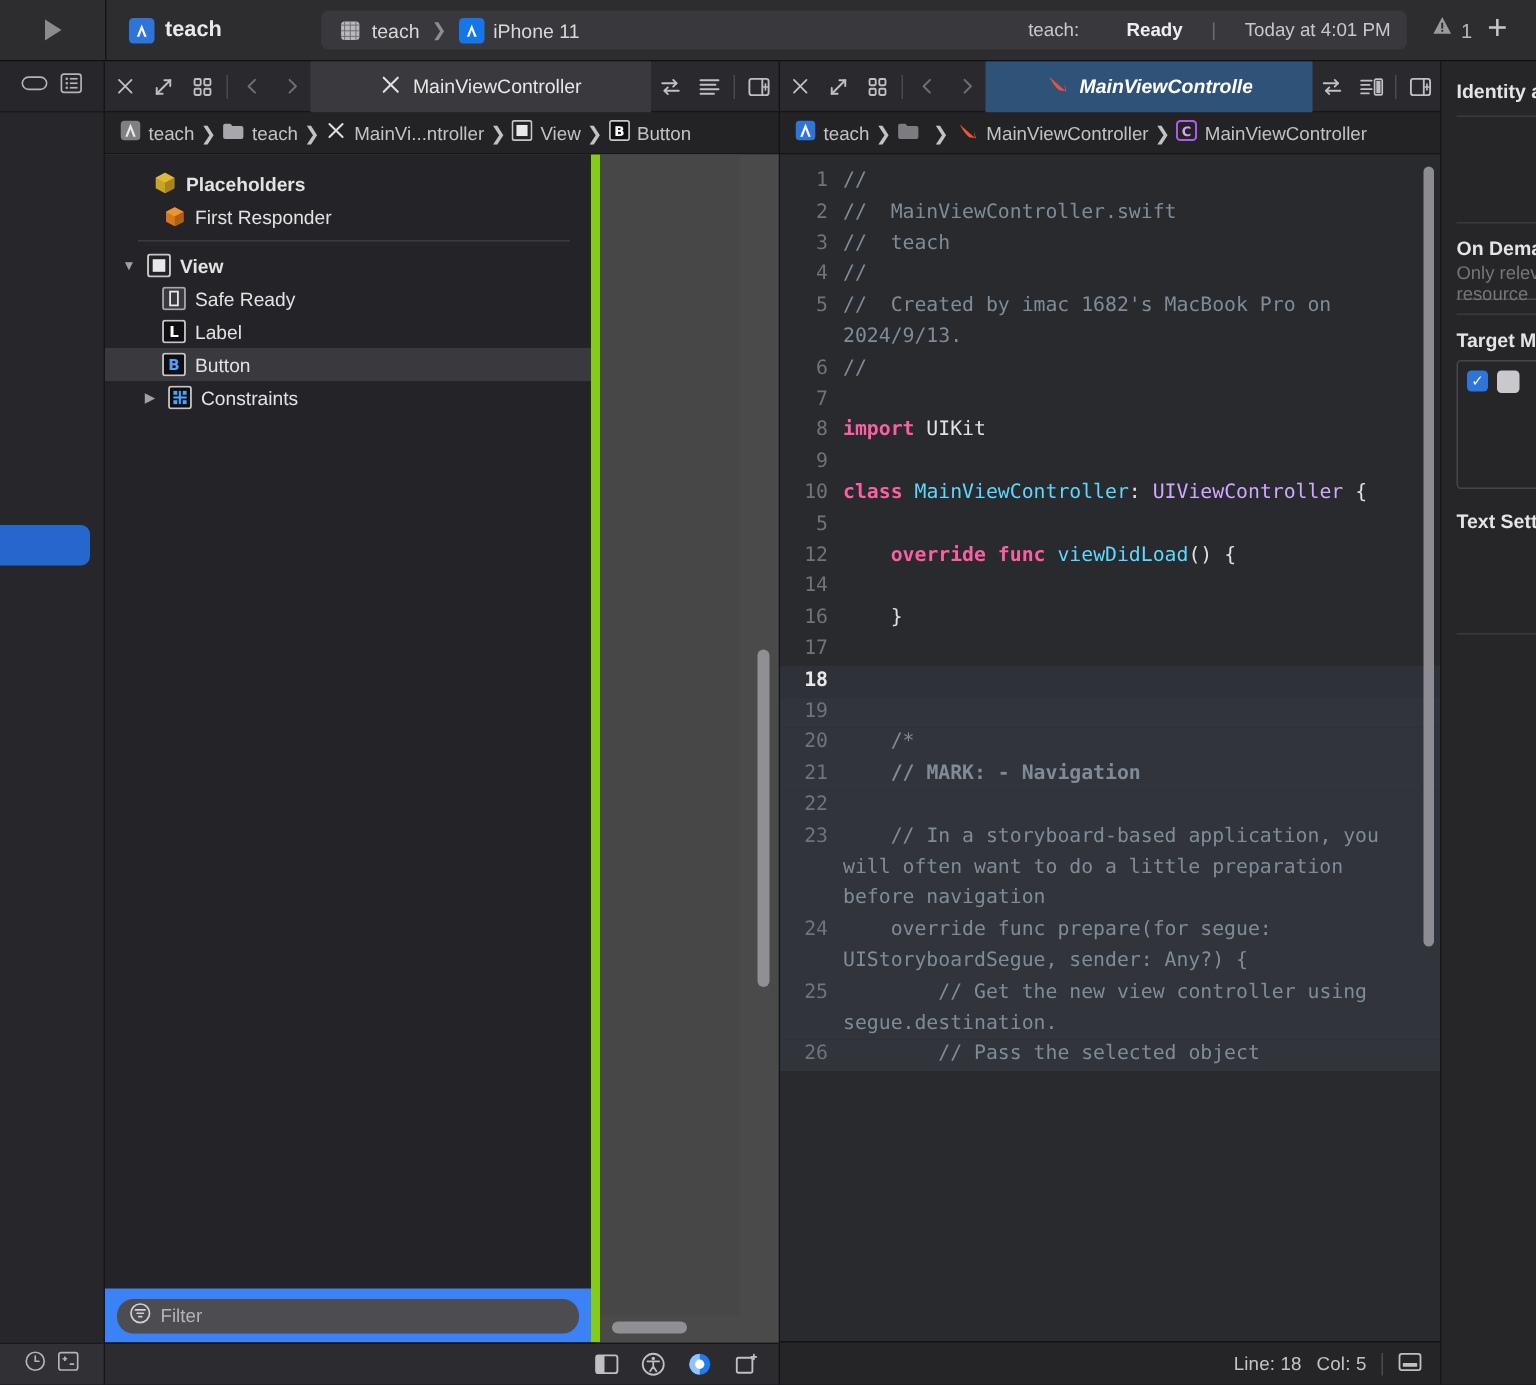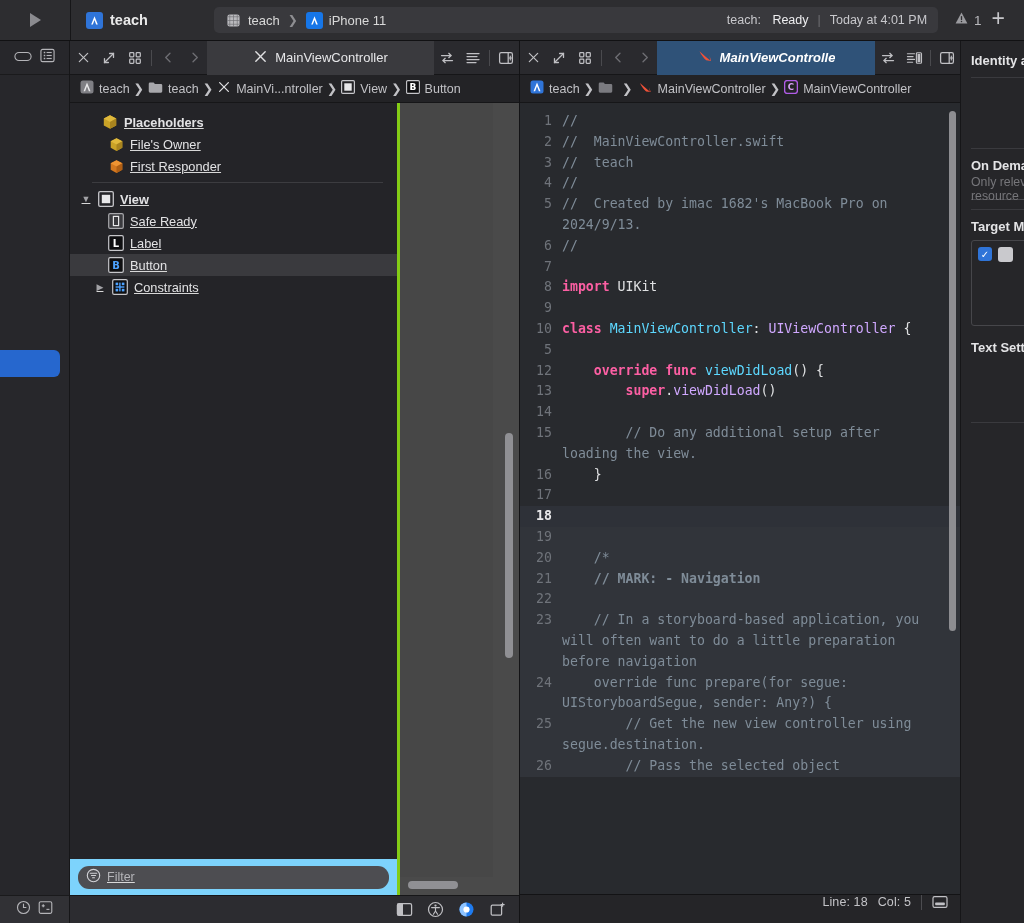--- a/index.html
+++ b/index.html
@@ -31,22 +31,22 @@
 
   .scheme-bar {
     margin-left:66px; height:26px; border-radius:5px; background:#39393d;
     display:flex; align-items:center; padding:0 11px; gap:6px; min-width:600px; flex:1; max-width:742px;
   }
   .scheme-seg { display:flex; align-items:center; gap:6px; }
   .scheme-ic-wrap { width:17px;height:17px;display:flex;align-items:center;justify-content:center; }
   .scheme-txt { font-size:13px; color:#d9d9d9; }
   .chev { color:#8e8e92; font-size:12px; margin:0 2px; }
   .dev-icon { width:17px;height:17px;border-radius:3px;background:#1676e8;display:flex;align-items:center;justify-content:center; }
-  .status-area { margin-left:auto; display:flex; align-items:center; gap:4px; font-size:12.5px; color:#c8c8cc; white-space:nowrap; }
-  .status-area b { font-weight:normal; color:#eeeef0; }
+  .status-area { margin-left:auto; display:flex; align-items:center; gap:14px; font-size:12.5px; color:#c8c8cc; white-space:nowrap; }
+  .status-area b { font-weight:bold; color:#eeeef0; }
   .status-sep { color:#6e6e72; margin:0 5px; }
 
   .tb-right { display:flex; align-items:center; gap:4px; padding:0 13px 0 16px; }
   .warn-group { display:flex; align-items:center; gap:5px; }
   .warn-count { font-size:13.5px; color:#b9b9bd; }
   .plus-btn { font-size:23px; color:#c6c6ca; line-height:1; padding:0 6px 3px 6px; font-weight:300; cursor:default; }
 
   
   .editors { flex:1; display:flex; min-height:0; }
 
@@ -74,28 +74,28 @@
 
   .jumpbar {
     height:28px; display:flex; align-items:center; gap:4px; padding-left:10px;
     background:#232326; border-bottom:1px solid #161618; font-size:12.5px; color:#c2c2c6;
     overflow:hidden; white-space:nowrap;
   }
   .crumb { display:flex; align-items:center; gap:5px; }
 
   
   .ib-body { flex:1; display:flex; min-height:0; background:#4a4a4a; }
-  .outline { width:330px; background:#242428; display:flex; flex-direction:column; border-right:3px solid #84cc16;text-decoration:underline; }
+  .outline { width:330px; background:#242428; display:flex; flex-direction:column; border-right:6px solid #84cc16; }
   .outline-scroll { flex:1; overflow:hidden; padding-top:8px; }
   .orow { height:22px; display:flex; align-items:center; gap:6px; font-size:12.8px; color:#e2e2e4; padding-right:8px; cursor:default; }
   .orow.sel { background:#3a3a3e; }
   .disc { width:12px; text-align:center; color:#a2a2a6; font-size:9px; }
   .oicon { width:16px;height:16px;display:flex;align-items:center;justify-content:center;flex:0 0 16px; }
   .odiv { height:1px; background:#3c3c40; margin:5px 14px 5px 22px; }
-  .filter-bar { height:36px; display:flex; align-items:center; padding:0 8px; background:#7dd3fc; }
+  .filter-bar { height:36px; display:flex; align-items:center; padding:0 8px; background:#3b82f6; }
   .filter-box {
     flex:1; height:23px; border-radius:11px; background:#4d4d51;
     display:flex; align-items:center; gap:6px; padding:0 8px; font-size:12.5px; color:#b4b4b8;
   }
   .canvas { flex:1; position:relative; background:#4a4a4a; min-width:0; }
   .canvas-inner { position:absolute; inset:0 26px 18px 0; background:#474747; }
   .vscroll { position:absolute; right:6px; top:330px; width:8px; height:225px; border-radius:4px; background:#909094; }
   .hscroll { position:absolute; left:8px; bottom:6px; width:50px; height:8px; border-radius:4px; background:#909094; }
   .ib-foot { height:28px; display:flex; align-items:center; gap:0; background:#2c2c30; border-top:1px solid #161618; justify-content:flex-end; padding-right:6px;}
   .ib-foot .fic { width:31px;height:28px;display:flex;align-items:center;justify-content:center; }
@@ -109,21 +109,21 @@
   .gutter { width:42px; flex:0 0 42px; text-align:right; padding-right:10px; color:#6f737a; user-select:none; }
   .cline.cur .gutter { color:#e8e8ea; font-weight:bold; }
   .ctext { flex:1; padding-right:22px; white-space:pre-wrap; word-break:break-word; color:#d8d8d8; }
   .cmt { color:#7f8c98; }
   .kw  { color:#fc5fa3; font-weight:bold; }
   .typ { color:#5dd8ff; }
   .typ2{ color:#d0a8ff; }
   .plain { color:#dfe0e2; }
   .mark { color:#7f8c98; font-weight:bold; }
   .code-vscroll { position:absolute; right:4px; top:8px; width:7px; height:520px; border-radius:4px; background:#8d8d91; }
-  .code-foot { height:29px; display:flex; align-items:flex-start; justify-content:flex-end; gap:10px;
+  .code-foot { height:29px; display:flex; align-items:center; justify-content:flex-end; gap:10px;
                background:#252528; border-top:1px solid #131315; padding-right:12px; font-size:12.5px; color:#c3c3c7; }
   .lc { letter-spacing:0.1px; }
   .foot-div { width:1px;height:15px;background:#4c4c50; }
 
   
   .inspector { width:64px; background:#262629; border-left:1px solid #161618; display:flex; flex-direction:column; overflow:hidden; }
   .insp-inner { width:300px; padding:12px 0 0 0; }
   .insp-h { font-size:13px; font-weight:bold; color:#e4e4e6; padding:0 0 0 10px; }
   .insp-row { display:flex; align-items:center; justify-content:flex-end; height:26px; padding-right:0; font-size:12.3px; color:#c8c8cc; }
   .insp-div { height:1px; background:#3a3a3e; margin:9px 0 9px 10px; }
@@ -383,30 +383,20 @@
               <span class="oicon">
                 <svg width="16" height="16" viewBox="0 0 16 16">
                     <path d="M8 1.2 L14.2 4.5 V11.5 L8 14.8 L1.8 11.5 V4.5 Z" fill="#c9a227"></path>
                     <path d="M8 1.2 L14.2 4.5 L8 7.9 L1.8 4.5 Z" fill="#e0b93c"></path>
                     <path d="M8 7.9 L14.2 4.5 V11.5 L8 14.8 Z" fill="#a8841f"></path>
                   </svg>
               </span>
               <span style="font-weight:bold;">Placeholders</span>
             </div>
 
-            <div class="orow" style="padding-left:38px;">
-              <span class="oicon">
-                <svg width="15" height="15" viewBox="0 0 16 16">
-                    <path d="M8 1.2 L14.2 4.5 V11.5 L8 14.8 L1.8 11.5 V4.5 Z" fill="#c9a227"></path>
-                    <path d="M8 1.2 L14.2 4.5 L8 7.9 L1.8 4.5 Z" fill="#e0b93c"></path>
-                    <path d="M8 7.9 L14.2 4.5 V11.5 L8 14.8 Z" fill="#a8841f"></path>
-                  </svg>
-              </span>
-              <span>File's Owner</span>
-            </div>
 
             <div class="orow" style="padding-left:38px;">
               <span class="oicon">
                 <svg width="15" height="15" viewBox="0 0 16 16">
                     <path d="M8 1.2 L14.2 4.5 V11.5 L8 14.8 L1.8 11.5 V4.5 Z" fill="#d4781f"></path>
                     <path d="M8 1.2 L14.2 4.5 L8 7.9 L1.8 4.5 Z" fill="#ef9433"></path>
                     <path d="M8 7.9 L14.2 4.5 V11.5 L8 14.8 Z" fill="#b05f14"></path>
                   </svg>
               </span>
               <span>First Responder</span>
@@ -690,30 +680,22 @@
             </div>
             <div class="cline">
               <div class="gutter">5</div>
               <div class="ctext"><span class="plain"></span>&nbsp;</div>
             </div>
             <div class="cline">
               <div class="gutter">12</div>
               <div class="ctext"><span class="plain">    </span><span class="kw">override func</span><span class="plain"> </span><span class="typ">viewDidLoad</span><span class="plain">() {</span></div>
             </div>
             <div class="cline">
-              <div class="gutter">13</div>
-              <div class="ctext"><span class="plain">        </span><span class="kw">super</span><span class="plain">.</span><span class="typ2">viewDidLoad</span><span class="plain">()</span></div>
-            </div>
-            <div class="cline">
               <div class="gutter">14</div>
               <div class="ctext"><span class="plain"></span>&nbsp;</div>
-            </div>
-            <div class="cline">
-              <div class="gutter">15</div>
-              <div class="ctext"><span class="cmt">        // Do any additional setup after loading the view.</span></div>
             </div>
             <div class="cline">
               <div class="gutter">16</div>
               <div class="ctext"><span class="plain">    }</span></div>
             </div>
             <div class="cline">
               <div class="gutter">17</div>
               <div class="ctext"><span class="plain"></span>&nbsp;</div>
             </div>
             <div class="cline cur">

